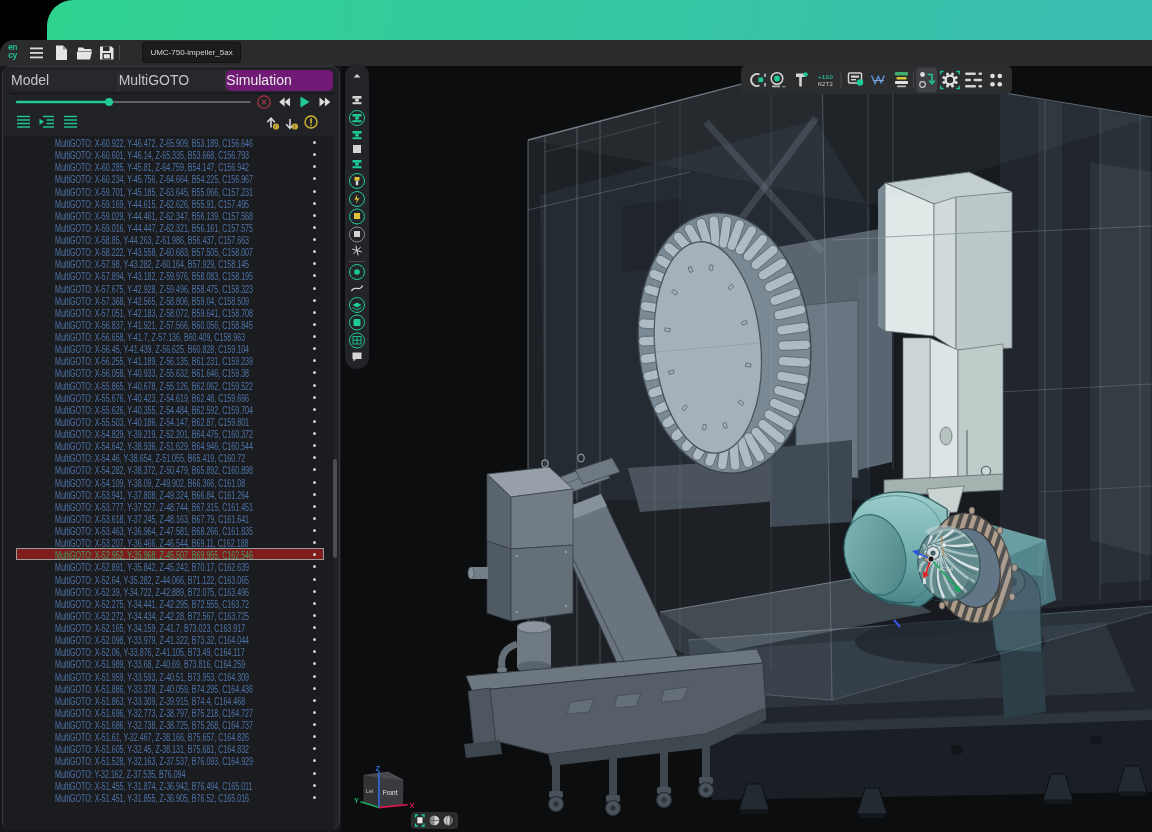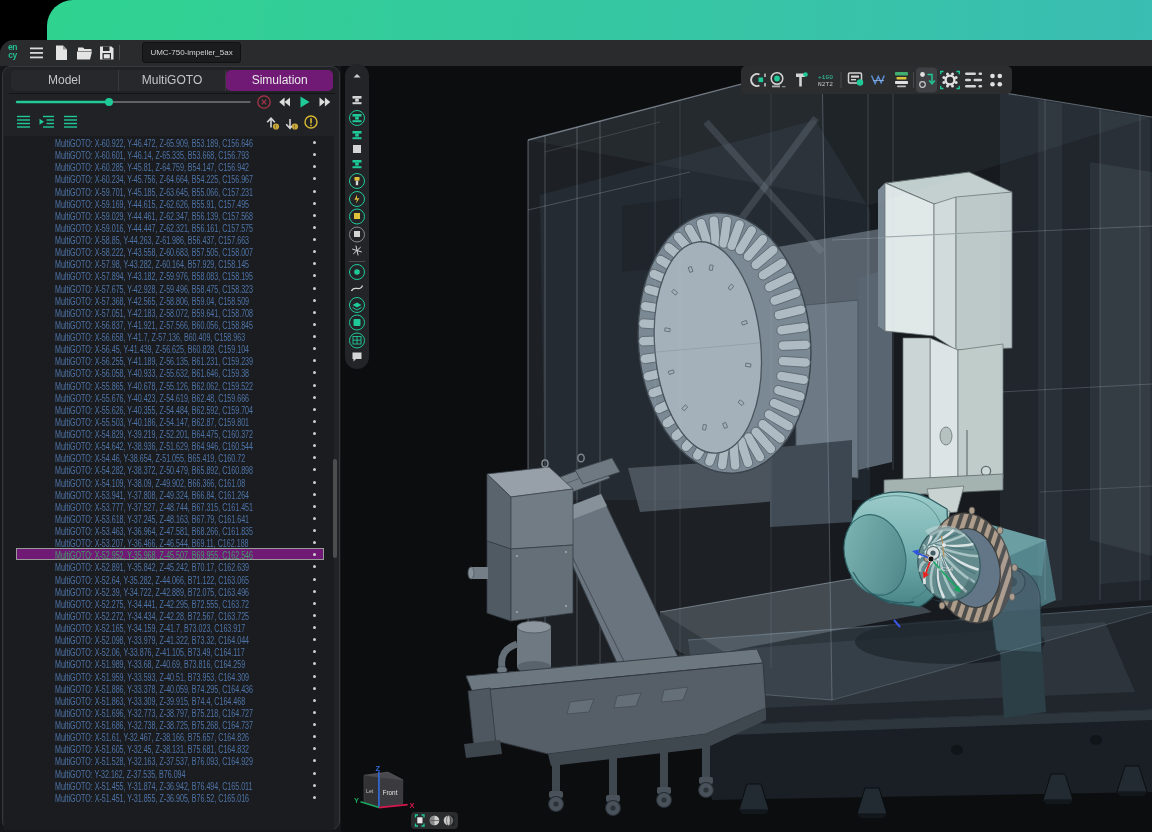--- a/index.html
+++ b/index.html
@@ -5,27 +5,27 @@
 #root{position:absolute;inset:0;width:1152px;height:668px}
 .green{position:absolute;left:47px;top:0;width:1105px;height:42px;background:linear-gradient(100deg,#2fd38f 0%,#35c8a0 45%,#3abdb2 100%);border-radius:26px 0 0 0}
 .app{position:absolute;left:0;top:40px;width:1152px;height:792px;background:#161719;border-radius:14px 0 0 0}
 .topbar{position:absolute;left:0;top:40px;width:1152px;height:26px;background:#2a2b2d;border-radius:14px 0 0 0}
 .logo{position:absolute;left:5px;top:43px;width:15px;height:18px;color:#23bd8e;font-weight:bold;font-size:8.5px;line-height:8px;letter-spacing:-0.5px;text-align:center}
 .tab{position:absolute;left:142px;top:42px;width:99px;height:21px;background:#1b1c1e;border:1px solid #101112;border-radius:3px;color:#d2d3d4;font-size:8px;line-height:19px;text-align:center}
 .vdiv{position:absolute;left:119px;top:45px;width:1px;height:15px;background:#4a4b4d}
 .viewport{position:absolute;left:341px;top:66px;width:811px;height:766px;background:#0c0d0f}
 .panel{position:absolute;left:2px;top:66px;width:338px;height:764px;background:#212225;border:1px solid #37383b;border-radius:9px}
 .tabs{position:absolute;left:8px;top:3px;width:322px;height:21px;background:#27282b;border-radius:5px;display:flex}
-.tabs div{flex:1;text-align:center;font-size:12px;line-height:21px;color:#c4c5c7;border-right:1px solid #38393c}
+.tabs div{flex:1;text-align:left;font-size:14px;line-height:21px;color:#c4c5c7;border-right:1px solid #38393c}
 .tabs div:last-child{border-right:none}
 .tabs .act{background:#701a75;border-radius:5px;color:#e8e8e8}
 .list{position:absolute;left:1px;top:69px;width:330px;height:694px;background:#1b1c1f;overflow:hidden}
 .row{position:relative;height:12.14px;line-height:12.14px;white-space:nowrap}
 .rt{display:inline-block;margin-left:51px;font-size:10px;color:#4d74a8;transform:scaleX(0.71);transform-origin:0 50%}
-.row.hl{background:#701a75;outline:1px solid #9a9a9a;outline-offset:-1px;margin-left:12px;margin-right:10px}
+.row.hl{background:#7f1d1d;outline:1px solid #9a9a9a;outline-offset:-1px;margin-left:12px;margin-right:10px}
 .row.hl .rt{margin-left:39px}
 .g{color:#3f9e68}
 .dot{position:absolute;left:309px;top:5px;width:3px;height:3px;border-radius:50%;background:#cfcfcf}
 .row.hl .dot{left:297px}
 svg{position:absolute;left:0;top:0}
 </style></head><body>
 <div id="root">
   <div class="green"></div>
   <div class="app"></div>
   <div class="topbar"></div>

